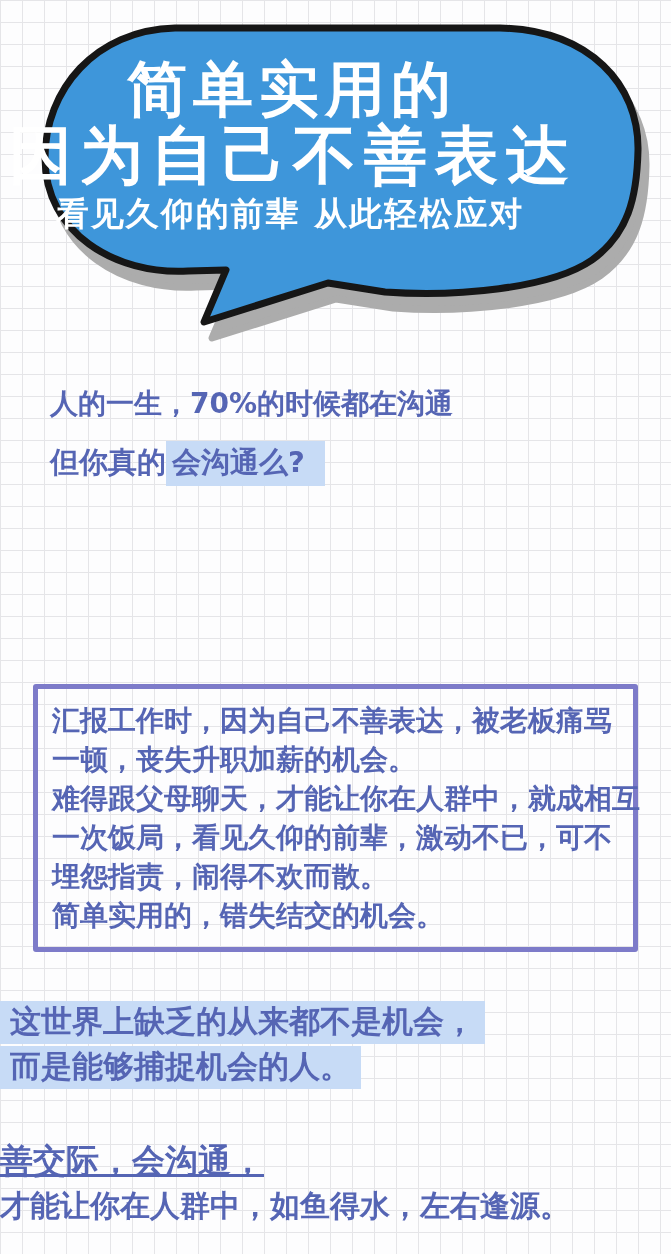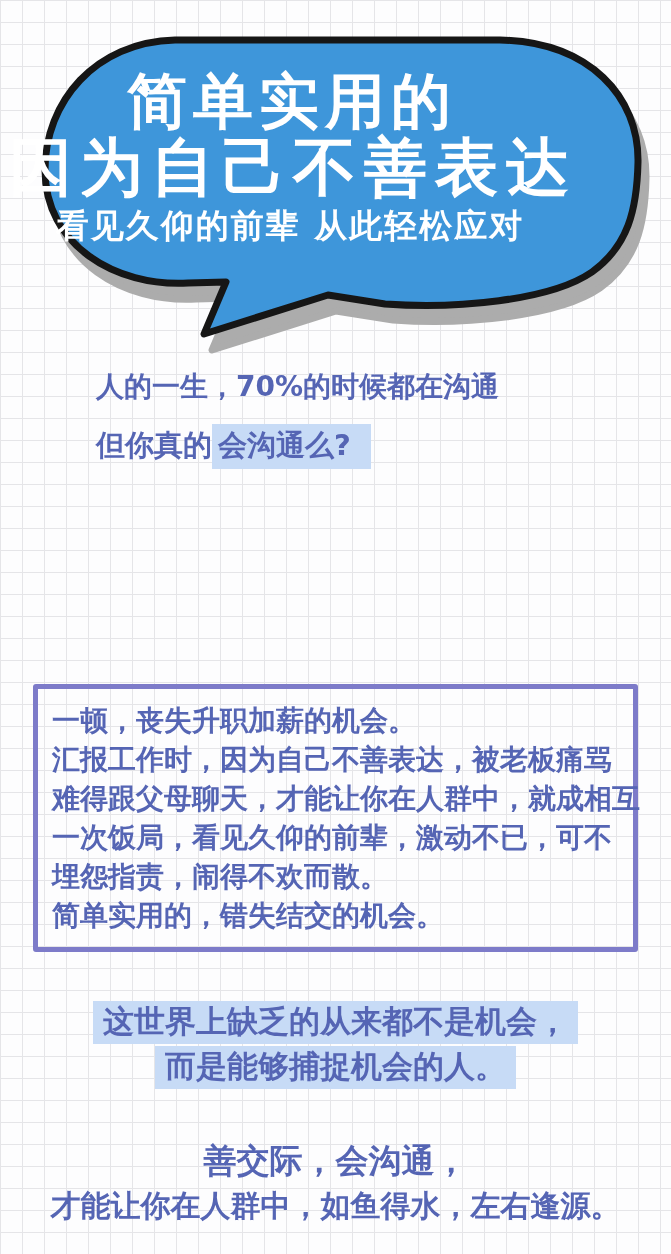--- a/index.html
+++ b/index.html
@@ -14,36 +14,36 @@
     overflow:hidden;
     background-color:#fdfdfe;
     background-image:
       linear-gradient(to right, #e5e5e8 1px, transparent 1px),
       linear-gradient(to bottom, #e5e5e8 1px, transparent 1px);
     background-size:22px 22px;
   }
 
   
   .bubble-area{
-    position:absolute; top:12px; left:0;
+    position:absolute; top:0; left:0;
     width:578px; height:350px;
   }
   .bubble-area svg{position:absolute; top:0; left:0;}
   .bubble-text{
     position:absolute; left:0; right:0;
     text-align:center; color:#ffffff; font-weight:700;
   }
   .title-l1{ top:50px;  font-size:60px; letter-spacing:6px;  text-indent:6px; }
   .title-l2{ top:113px; font-size:63px; letter-spacing:8px;  text-indent:8px; }
   .subtitle{ top:192px; font-size:33px; letter-spacing:2px;  text-indent:2px; }
 
   
   .intro{
-    position:absolute; left:50px; top:369px;
-    color:#5565b4; font-weight:600;margin-left:46px;
+    position:absolute; left:50px; top:386px;
+    color:#5565b4; font-weight:600;
   }
   .intro-opening{ font-size:28px; line-height:36px; margin-bottom:20px; }
   .scenario-line{ font-size:28px; line-height:34px; }
   .intro-question{ margin-top:10px; font-size:29px; line-height:40px; }
   .hl{
     background:#c7dbf6;
     padding:4px 20px 7px 6px;
   }
 
   
@@ -52,31 +52,31 @@
     width:605px; box-sizing:border-box;
     border:5px solid #7d7bc9; border-radius:3px;
     padding:12px 14px;
     color:#5565b4; font-weight:600;
   }
   .pain-line{ font-size:28px; line-height:39px; white-space:nowrap; }
 
   
   .conclusion{
     position:absolute; top:1001px; left:0; right:0;
-    text-align:center; color:#5565b4; font-weight:700;
+    text-align:left; color:#5565b4; font-weight:700;
   }
   .hl-line{ margin-bottom:2px; }
   .hl-line .hl2{
     display:inline-block;
     background:#c7dbf6;
     font-size:31px; line-height:35px;
     padding:3px 10px 5px 10px;
   }
   .closing{ margin-top:50px; }
-  .closing-l1{ font-size:33px; line-height:44px; }
+  .closing-l1{ font-size:33px; line-height:44px;text-decoration:underline; }
   .closing-l2{ font-size:30px; line-height:46px; white-space:nowrap; }
 </style>
 </head>
 <body>
 
 <div class="page">
 
   <div class="bubble-area">
     <svg width="671" height="350" viewBox="0 0 671 350">
       <path transform="translate(8,16)" stroke="#acacac" stroke-width="7" stroke-linejoin="round" d="M 175 28 L 500 28 C 590 30 639 85 638 150 C 637 198 628 234 592 260 C 550 289 455 297 385 292 L 328 283 L 204 322 L 226 270 L 188 271 C 115 275 45 233 45 158 C 45 90 95 30 175 28 Z" fill="#acacac"></path>
@@ -86,22 +86,22 @@
     <div class="bubble-text title-l2">因为自己不善表达</div>
     <div class="bubble-text subtitle">看见久仰的前辈 从此轻松应对</div>
   </div>
 
   <div class="intro">
     <div class="intro-opening">人的一生，70%的时候都在沟通</div>
     <div class="intro-question"><span>但你真的</span><span class="hl">会沟通么?</span></div>
   </div>
 
   <div class="pain-box">
+    <div class="pain-line">汇报工作时，因为自己不善表达，被老板痛骂</div>
     <div class="pain-line">一顿，丧失升职加薪的机会。</div>
-    <div class="pain-line">汇报工作时，因为自己不善表达，被老板痛骂</div>
     <div class="pain-line">难得跟父母聊天，才能让你在人群中，就成相互</div>
     <div class="pain-line">一次饭局，看见久仰的前辈，激动不已，可不</div>
     <div class="pain-line">埋怨指责，闹得不欢而散。</div>
     <div class="pain-line">简单实用的，错失结交的机会。</div>
   </div>
 
   <div class="conclusion">
     <div class="hl-line"><span class="hl2">这世界上缺乏的从来都不是机会，</span></div>
     <div class="hl-line"><span class="hl2">而是能够捕捉机会的人。</span></div>
     <div class="closing">

